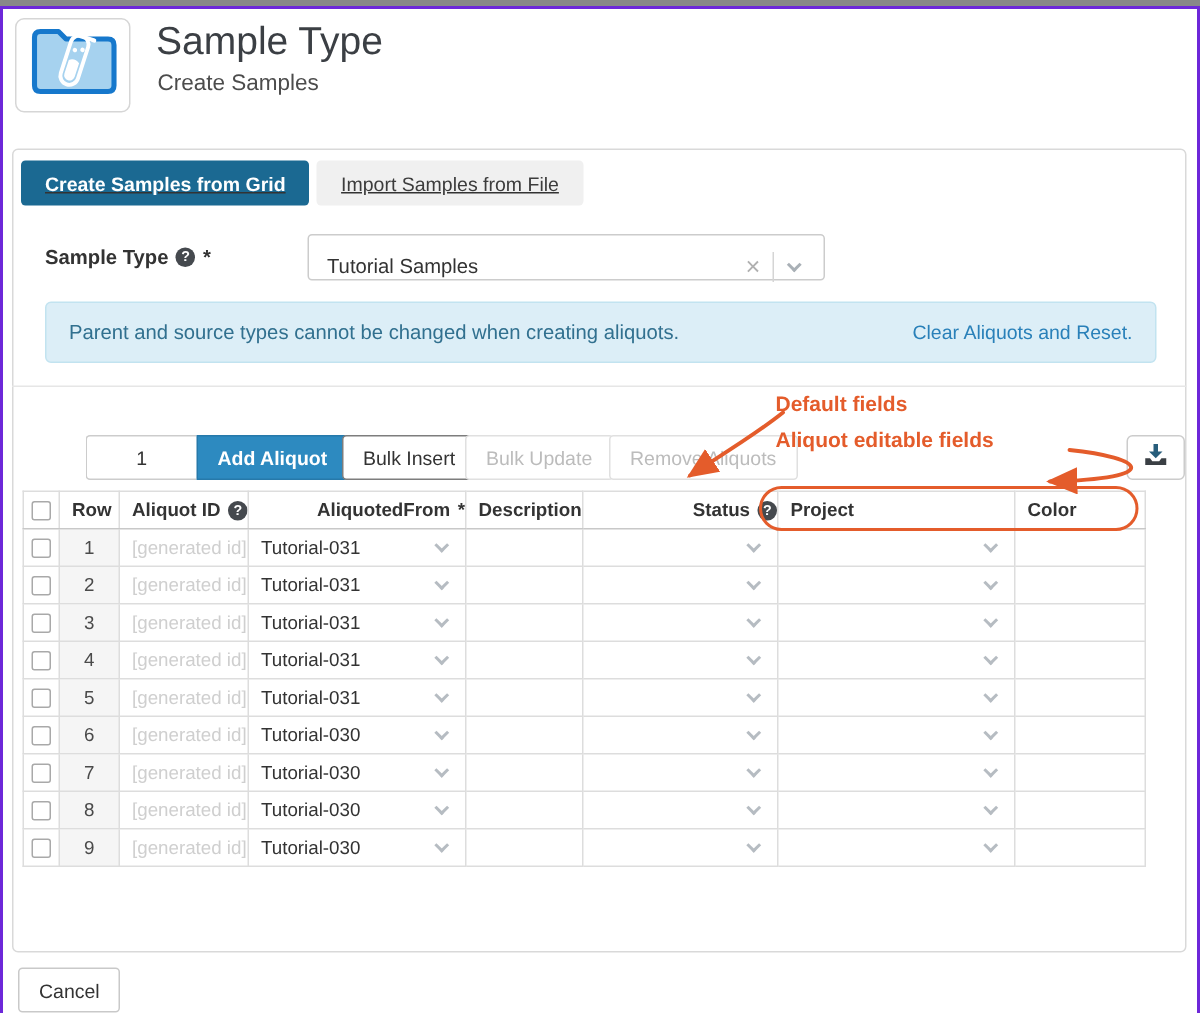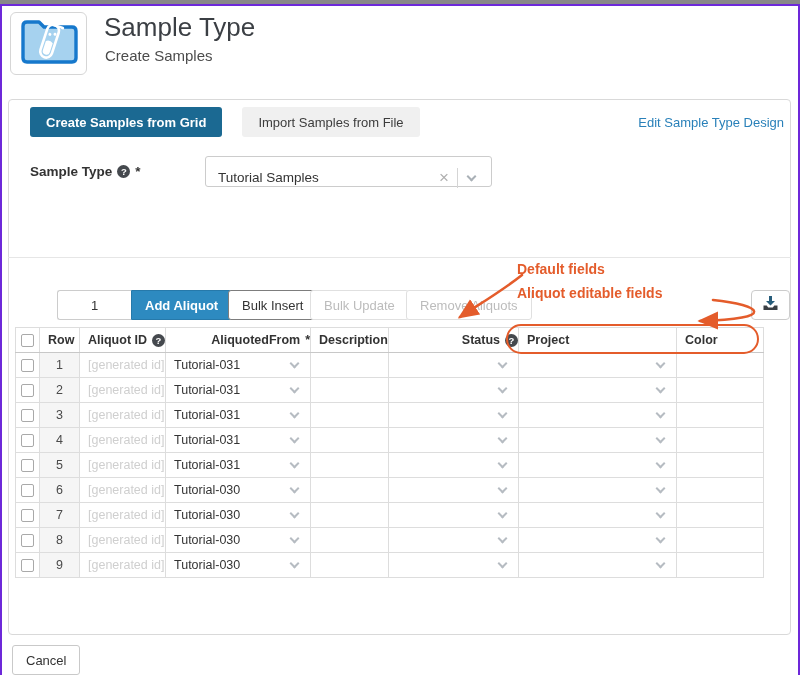--- a/index.html
+++ b/index.html
@@ -12,35 +12,35 @@
   
   .icon-card{position:absolute;left:8px;top:6px;width:77px;height:63px;
     border:1px solid #d6d6d6;border-radius:6px;background:#fff;
     display:flex;align-items:center;justify-content:center;}
   .page-title{position:absolute;left:102px;top:6px;font-size:26px;color:#3b3f44;}
   .page-subtitle{position:absolute;left:103px;top:41px;font-size:15px;color:#4c4c4c;}
   
   .panel{position:absolute;left:6px;top:93px;width:783px;height:536px;
     border:1px solid #d9d9d9;border-radius:4px;background:#fff;}
   
-  .tabs{position:absolute;left:28px;top:101px;display:flex;gap:20px;z-index:2;}
+  .tabs{position:absolute;left:12px;top:101px;display:flex;gap:5px;z-index:2;text-decoration:underline;}
   .tab{height:30px;display:flex;align-items:center;padding:0 16px;border-radius:3px;
     font-size:13px;cursor:pointer;}
   .tab.active{background:#1b6992;color:#fff;font-weight:bold;}
   .tab.inactive{background:#f0f0f0;color:#3c3c3c;}
   .link{color:#2980b9;font-size:13px;cursor:pointer;text-decoration:none;}
   .edit-link{position:absolute;right:14px;top:109px;z-index:2;}
   
   .field-label{position:absolute;left:28px;top:150px;height:31px;display:flex;
     align-items:center;gap:5px;font-size:13.5px;font-weight:bold;color:#333;z-index:2;}
   .qmark{display:inline-flex;align-items:center;justify-content:center;
     width:13px;height:13px;border-radius:50%;background:#45494e;color:#fff;
     font-size:9.5px;font-weight:bold;cursor:pointer;}
   .req{font-weight:bold;color:#333;}
-  .select-box{position:absolute;left:203px;top:150px;width:287px;height:31px;
+  .select-box{position:absolute;left:203px;top:150px;width:345px;height:31px;
     border:1px solid #ccc;border-radius:3px;display:flex;align-items:center;
     padding:12px 8px 0 12px;font-size:13.5px;color:#333;z-index:2;cursor:pointer;}
   .select-box .val{flex:1;}
   .clear-x{color:#b0b0b0;font-size:17px;line-height:1;padding:0 8px;cursor:pointer;}
   .vdiv{width:1px;height:20px;background:#d5d5d5;}
   .chev{display:inline-block;width:7px;height:7px;border-right:2px solid #a9b0b6;
     border-bottom:2px solid #a9b0b6;transform:rotate(45deg);margin:-3px 8px 0 10px;}
   
   .alert{position:absolute;left:28px;top:195px;width:741px;height:41px;
     background:#dceef7;border:1px solid #c2e3f0;border-radius:4px;
@@ -111,34 +111,37 @@
   </div>
   <div class="page-title">Sample Type</div>
   <div class="page-subtitle">Create Samples</div>
 
   <div class="panel"></div>
 
   <div class="tabs">
     <div class="tab active">Create Samples from Grid</div>
     <div class="tab inactive">Import Samples from File</div>
   </div>
-  <a class="link edit-link">Edit Sample Type Design</a>
 
   <div class="field-label">
     <span>Sample Type</span>
     <span class="qmark">?</span>
     <span class="req">*</span>
   </div>
   <div class="select-box">
     <span class="val">Tutorial Samples</span>
     <span class="clear-x">×</span>
     <span class="vdiv"></span>
     <span class="chev"></span>
   </div>
 
+  <div class="alert">
+    <span class="msg">Parent and source types cannot be changed when creating aliquots.</span>
+    <a class="link">Clear Aliquots and Reset.</a>
+  </div>
   <div class="hdiv"></div>
 
   <input class="num-input" value="1" style="">
   <button class="btn btn-primary">Add Aliquot</button>
   <button class="btn btn-default" id="bulk-insert">Bulk Insert</button>
   <button class="btn btn-disabled" id="bulk-update">Bulk Update</button>
   <button class="btn btn-disabled" id="remove-aliquots">Remove Aliquots</button>
   <div class="dl-btn">
     <span>
       <svg width="17" height="16" viewBox="0 0 17 16">

